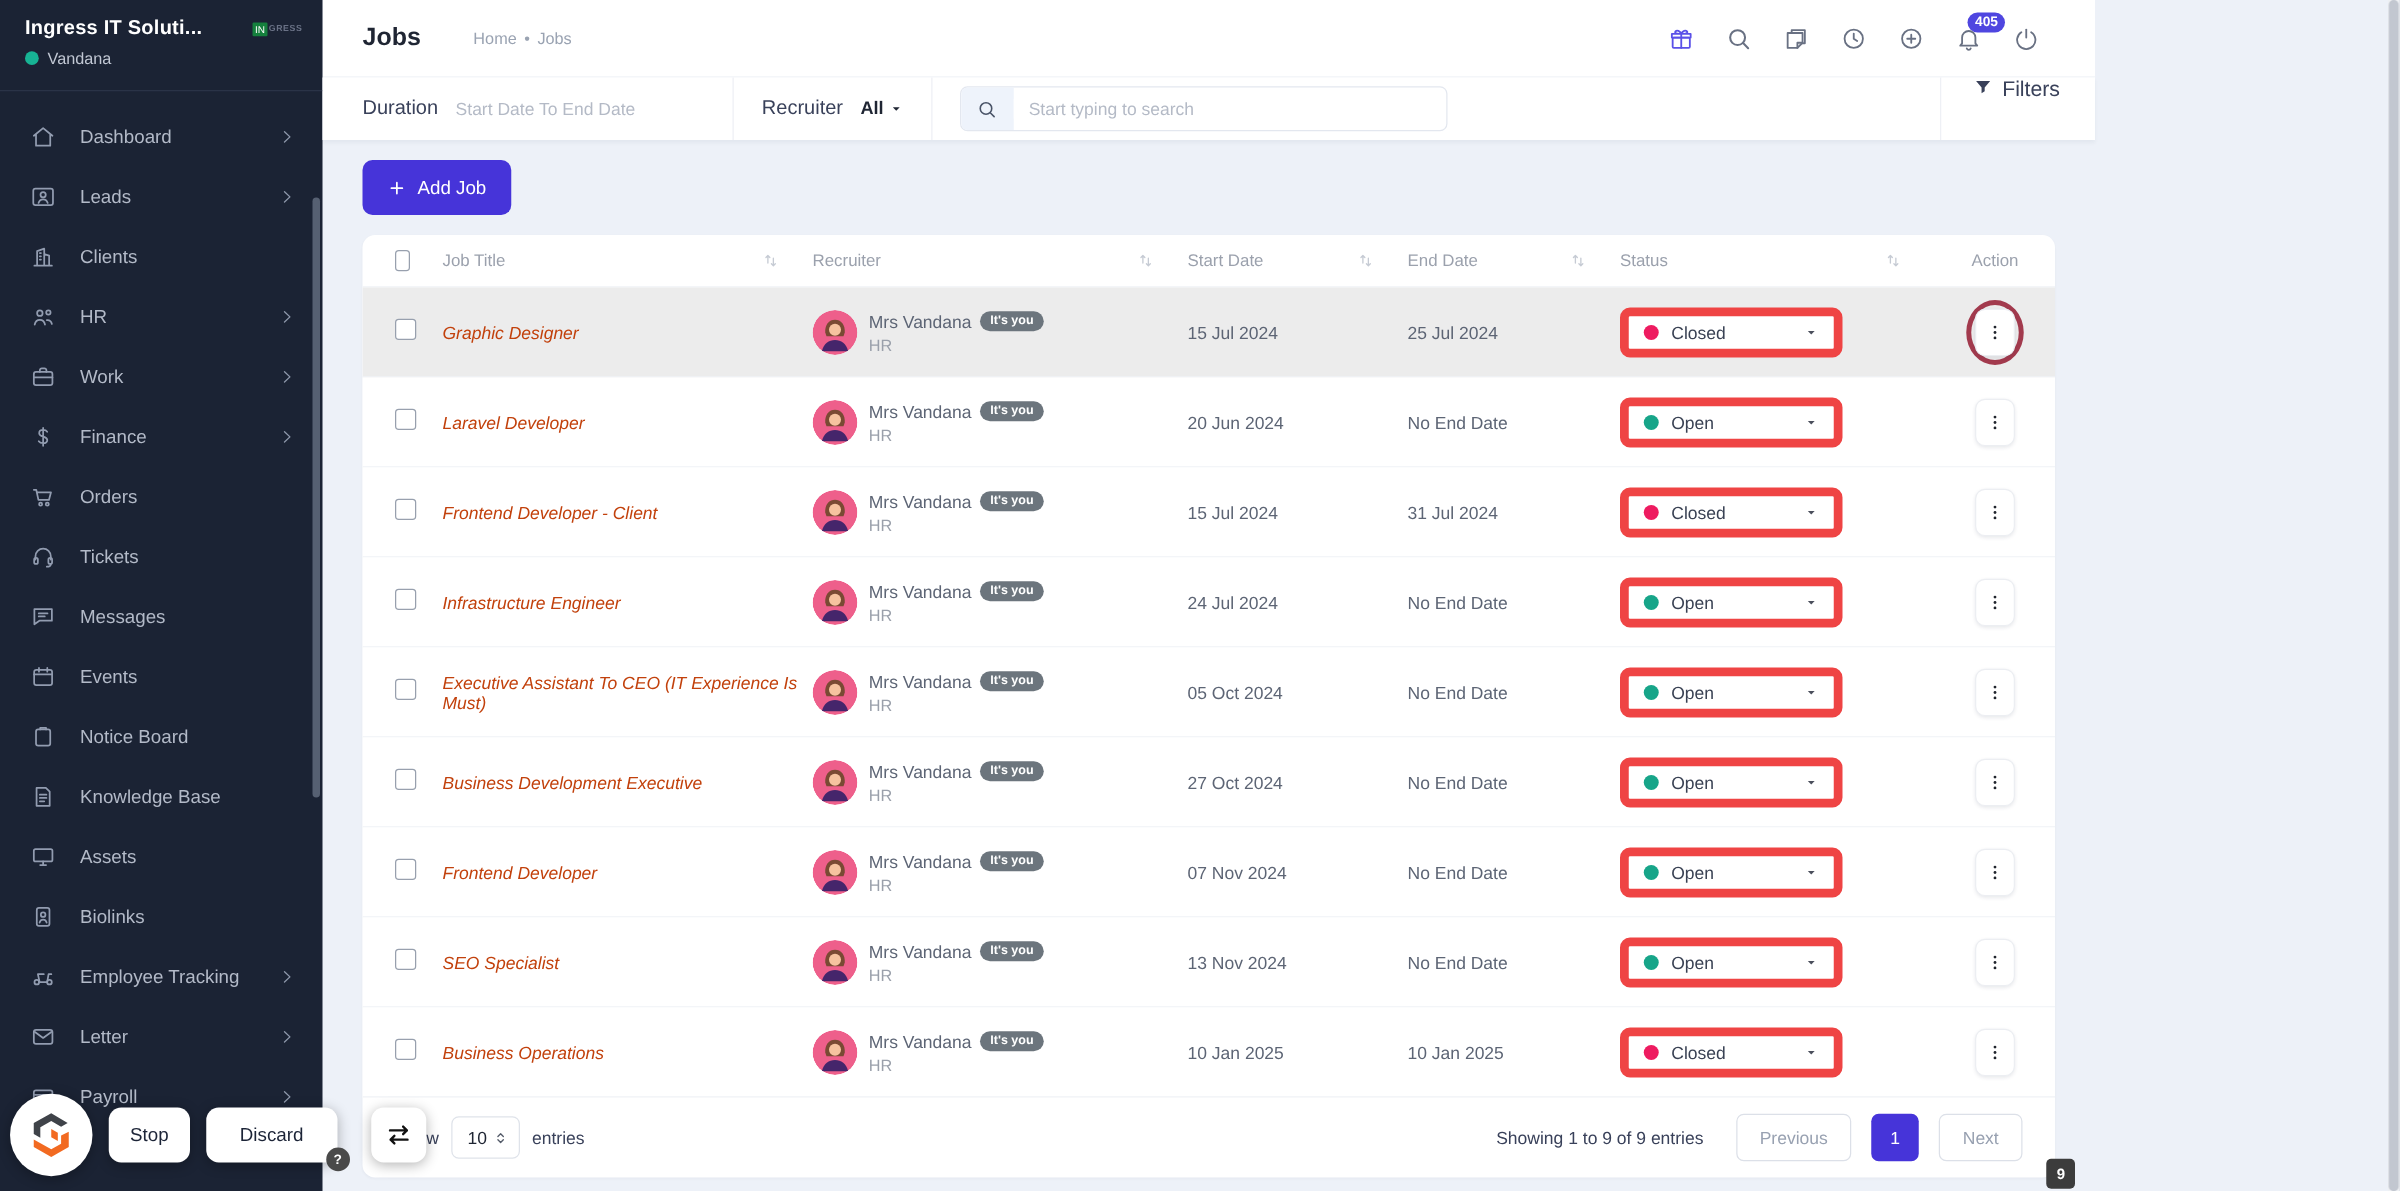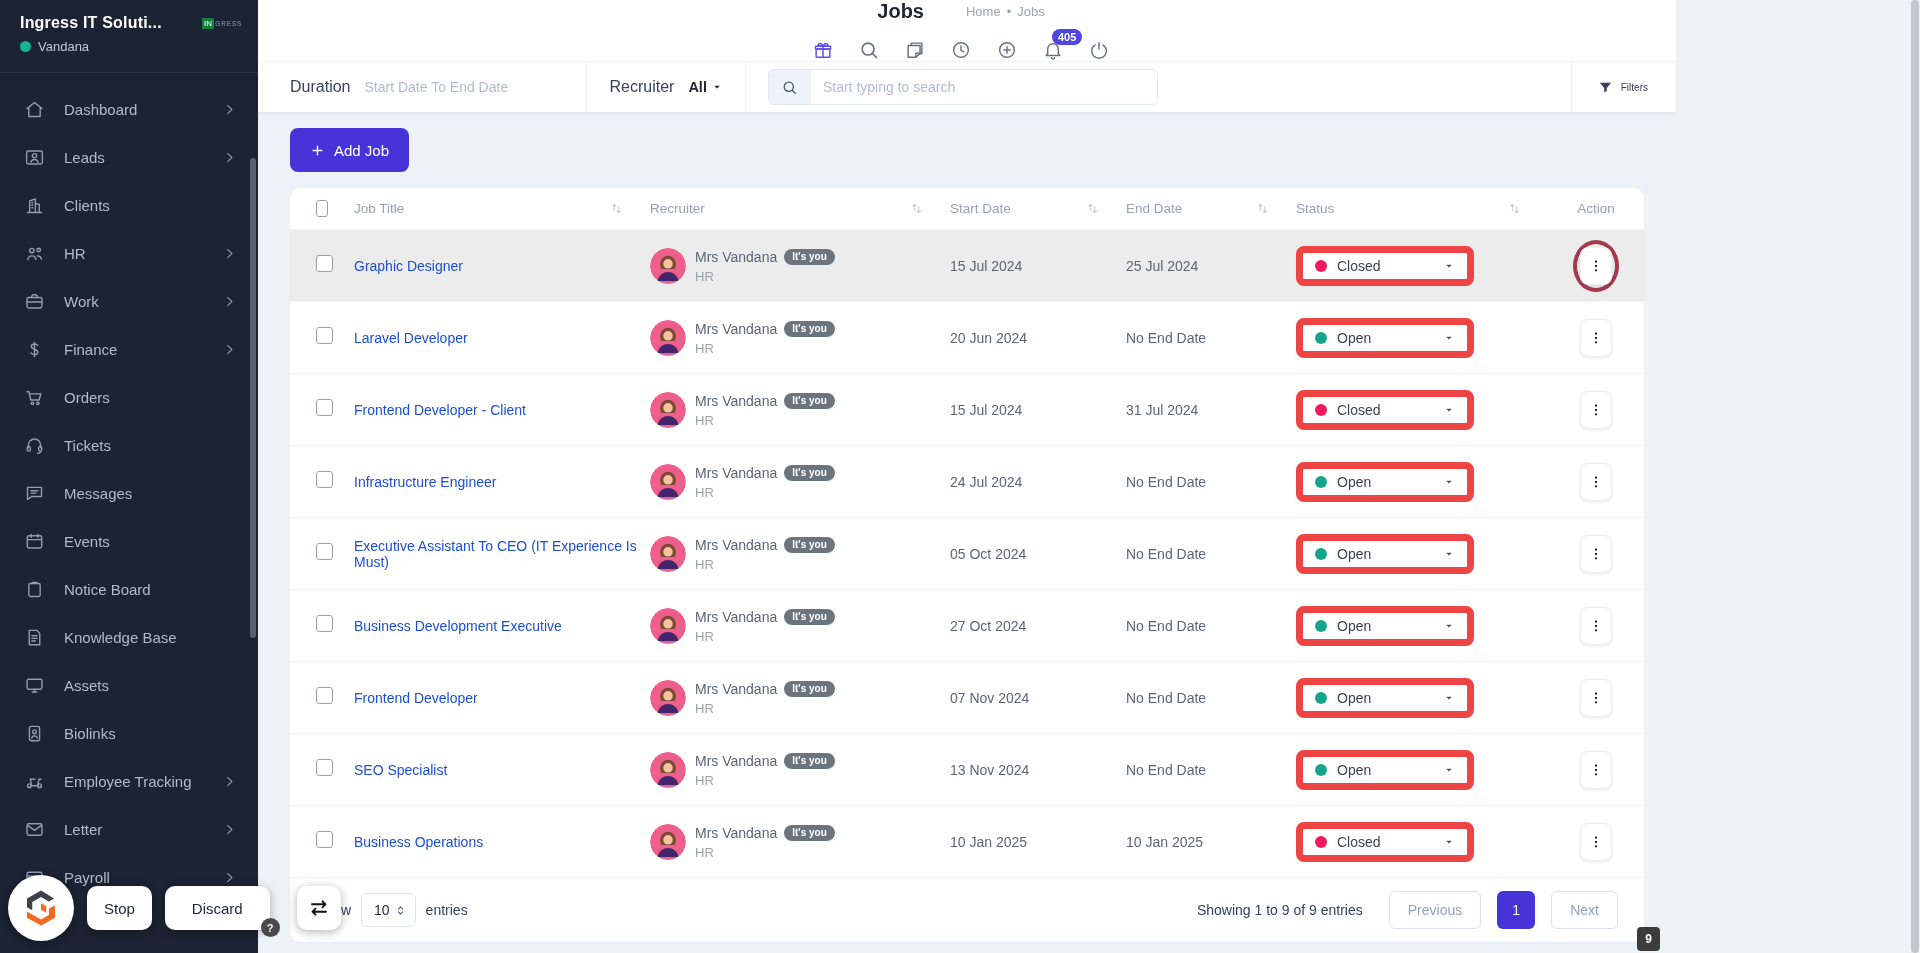--- a/index.html
+++ b/index.html
@@ -20,21 +20,21 @@
   .sb-nav { padding-top:12px; }
   .nav-item { display:flex; align-items:center; height:48px; padding:0 22px 0 24px; font-size:15px; color:#b3bac8; cursor:pointer; }
   .nav-item svg.nav-ic { width:21px; height:21px; margin-right:19px; color:#929cb0; flex:0 0 21px; }
   .nav-label { flex:1; }
   .nav-chev { width:13px; height:13px; color:#8d97aa; }
   .nav-chev.hide { visibility:hidden; }
   .sb-scroll { position:absolute; right:2px; top:158px; width:6px; height:480px; border-radius:3px; background:rgba(160,170,190,.45); }
 
   
   .main { flex:1; display:flex; flex-direction:column; height:953px; }
-  .topbar { height:62px; background:#fff; display:flex; align-items:center; justify-content:space-between; padding:0 44px 0 32px; border-bottom:1px solid #f1f3f7;flex-direction:column; }
+  .topbar { height:62px; background:#fff; display:flex; align-items:center; justify-content:space-between; padding:0 44px 0 32px; border-bottom:1px solid #f1f3f7; }
   .tb-left { display:flex; align-items:center; gap:14px; }
   .tb-left h1 { font-size:20px; color:#1f2533; font-weight:bold; }
   .crumbs { font-size:13px; color:#9aa3b2; display:flex; gap:6px; align-items:center;padding-left:28px; }
   .tb-icons { display:flex; align-items:center; gap:24px; }
   .tb-ic { position:relative; width:22px; height:22px; color:#697183; cursor:pointer; }
   .tb-ic svg { width:22px; height:22px; }
   .tb-ic.gift { color:#5b51e8; }
   .nbadge { position:absolute; top:-10px; left:10px; background:#4f46e0; color:#fff; font-size:11px; font-weight:bold; padding:2px 6px; border-radius:9px; }
 
   .filterbar { height:50px; background:#fff; display:flex; align-items:center; padding:0 28px 0 32px; box-shadow:0 2px 3px rgba(40,50,80,.05); position:relative; z-index:2; }
@@ -42,40 +42,40 @@
   .f-input { border:0; outline:0; font-size:14px; color:#39415a; width:200px; font-family:"Liberation Sans",sans-serif; }
   .f-input::placeholder { color:#b4bac6; }
   .f-div { width:1px; height:50px; background:#eef0f5; margin:0 22px; }
   .f-all { font-size:14.5px; font-weight:bold; color:#1f2533; display:flex; align-items:center; gap:4px; cursor:pointer; }
   .f-all svg { width:12px; height:12px; color:#1f2533; }
   .searchwrap { display:flex; align-items:center; border:1px solid #e3e7ef; border-radius:6px; overflow:hidden; width:390px; height:36px; }
   .searchwrap .sic { width:42px; height:36px; background:#eef3fb; display:flex; align-items:center; justify-content:center; color:#4a5468; }
   .searchwrap .sic svg { width:17px; height:17px; }
   .searchwrap input { border:0; outline:0; flex:1; padding:0 12px; font-size:14px; color:#39415a; font-family:"Liberation Sans",sans-serif; }
   .searchwrap input::placeholder { color:#b4bac6; }
-  .filters-btn { margin-left:auto; display:flex; align-items:center; gap:8px; font-size:10px; color:#39415a; cursor:pointer; padding-left:26px; border-left:1px solid #eef0f5; height:50px; }
+  .filters-btn { margin-left:auto; display:flex; gap:8px; font-size:17px; color:#39415a; cursor:pointer; padding-left:26px; border-left:1px solid #eef0f5; height:50px; }
   .filters-btn svg { width:15px; height:15px; color:#39415a; }
 
   .content { flex:1; padding:16px 32px 0 32px; position:relative; }
   .add-job { display:inline-flex; align-items:center; gap:9px; background:#4634d9; color:#fff; border:0; border-radius:8px; height:44px; padding:0 20px; font-size:15px; font-family:"Liberation Sans",sans-serif; cursor:pointer; margin-bottom:16px; }
   .add-job svg { width:15px; height:15px; }
 
   .card { background:#fff; border-radius:10px; overflow:hidden; box-shadow:0 1px 2px rgba(40,50,80,.04); }
   .grid { display:grid; grid-template-columns:64px 1fr 300px 176px 170px 252px 96px; align-items:center; }
   .thead { height:42px; border-bottom:1px solid #f0f2f6; }
   .th { font-size:13.5px; color:#9ba1ad; display:flex; align-items:center; justify-content:space-between; padding-right:26px; }
   .th .sort { width:15px; height:15px; color:#c6cbd4; cursor:pointer; }
   .th-check { padding-left:26px; }
   .th-action { justify-content:center; padding-right:0; }
   .cb { width:17px; height:17px; border:1.5px solid #98a0ae; border-radius:3px; background:#fff; display:inline-block; cursor:pointer; }
 
   .trow { height:72px; border-bottom:1px solid #f0f2f6; background:#fff; }
   .trow.hl { background:#ececec; }
   .c-check { padding-left:26px; }
-  .c-title { font-size:14px; color:#1d4ed8; cursor:pointer; padding-right:0; }
+  .c-title { font-size:14px; color:#c2410c; cursor:pointer; padding-right:0;font-style:italic; }
   .c-rec { display:flex; align-items:flex-end; gap:9px; }
   .avatar { width:36px; height:36px; border-radius:50%; overflow:hidden; flex:0 0 36px; cursor:pointer; }
   .avatar svg { width:36px; height:36px; display:block; }
   .rec-info { display:flex; flex-direction:column; gap:4px; }
   .rec-top { display:flex; align-items:center; gap:7px; }
   .rec-name { font-size:14px; color:#5d6575; }
   .rec-badge { background:#6c757d; color:#fff; font-size:10px; font-weight:bold; padding:2.5px 8px; border-radius:9px; white-space:nowrap; }
   .rec-dept { font-size:13px; color:#9aa0ab; }
   .c-date { font-size:14px; color:#5d6575; }
   .status-select { width:178px; height:40px; border:7px solid #ef4444; border-radius:8px; background:#fff; display:flex; align-items:center; padding:0 12px; gap:10px; cursor:pointer; }

